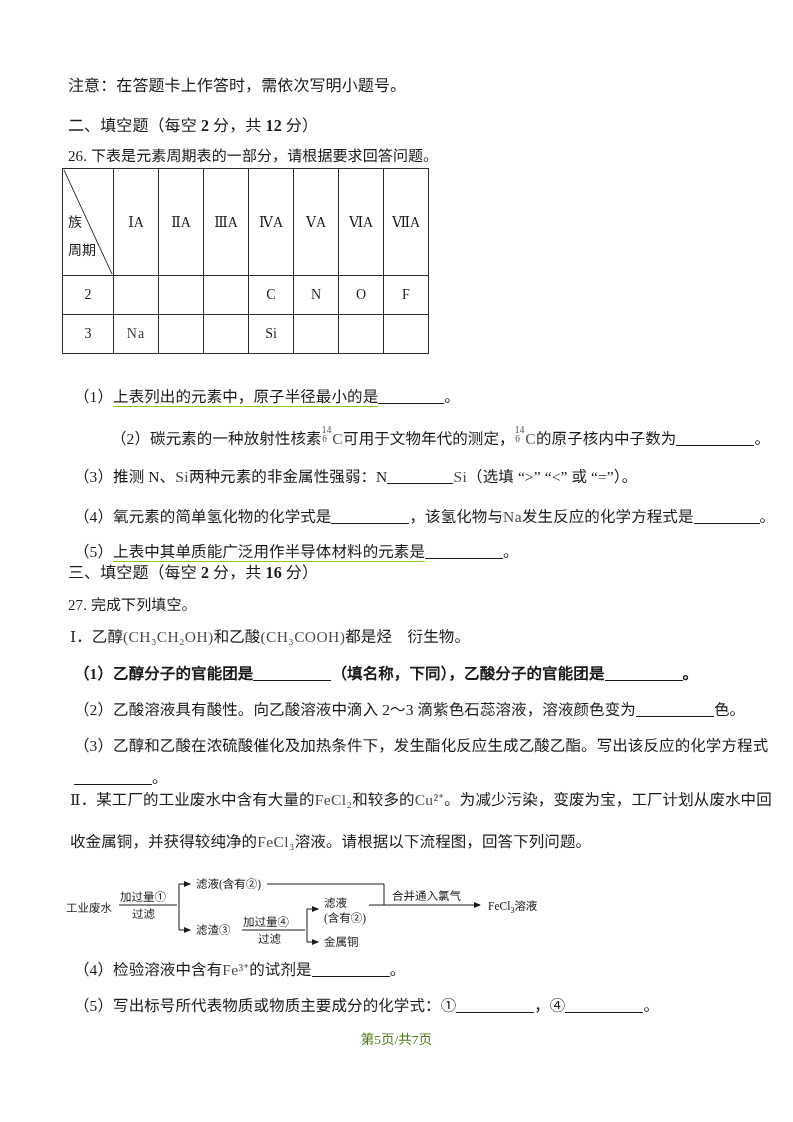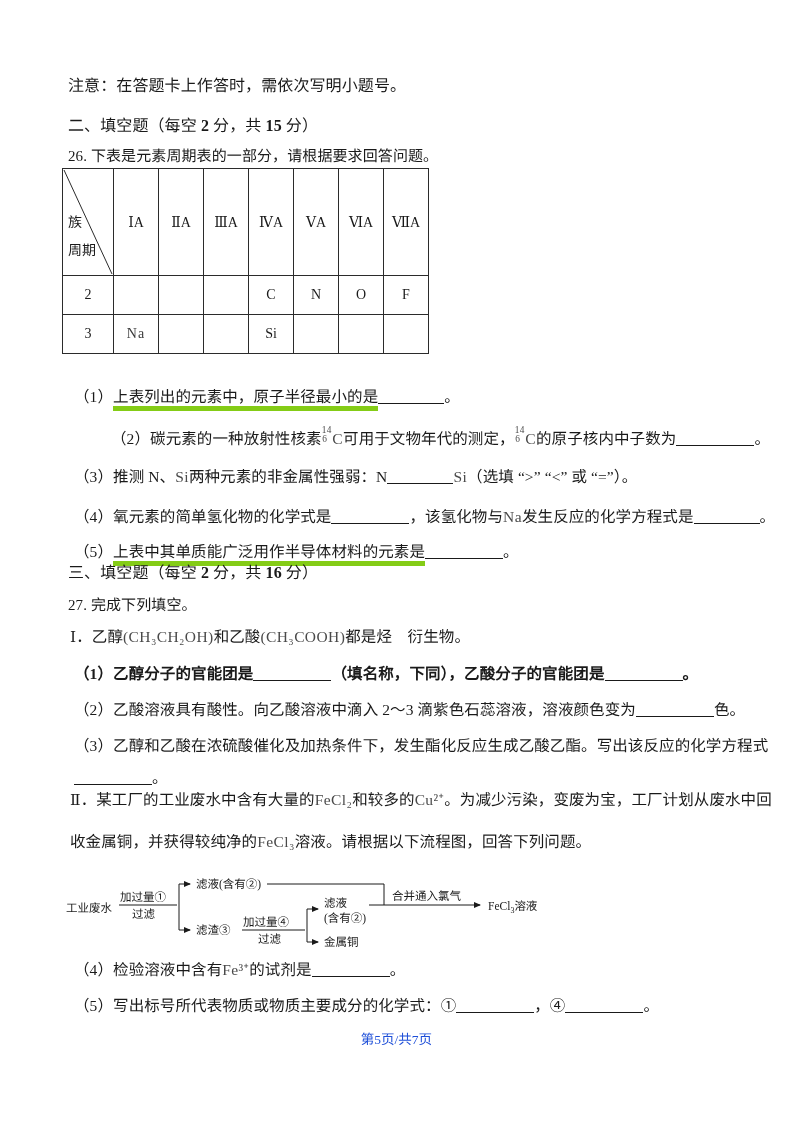--- a/index.html
+++ b/index.html
@@ -68,21 +68,21 @@
   .blank {
     display: inline-block;
     border-bottom: 1px solid #1a1a1a;
     height: 0.95em;
     vertical-align: -2px;
   }
   .b-md { width: 66px; }
   .b-lg { width: 78px; }
 
   
-  .utxt { border-bottom: 5px solid #84cc16; padding-bottom: 1px; }
+  .utxt { border-bottom: 1px solid #84cc16; padding-bottom: 1px; }
 
   
   #periodic-table {
     position: absolute;
     left: 62px;
     top: 168px;
     border-collapse: collapse;
     table-layout: fixed;
   }
   #periodic-table td {
@@ -136,34 +136,34 @@
     fill: #1a1a1a;
   }
   .fc-chem { font-size: 11.5px; fill: #1a1a1a; }
 
   
   .footer {
     position: absolute;
     width: 100%;
     text-align: center;
     font-size: 13.5px;
-    color: #1d4ed8;
+    color: #4d7c0f;
   }
   .footer-doc  { top: 1028px; }
   .footer-page { top: 1084px; font-size: 13px; }
 </style>
 </head>
 <body>
 
 <div class="page">
 
   <div class="line note">注意：在答题卡上作答时，需依次写明小题号。</div>
 
   <div class="line sec-head">
-    <span>二、填空题（每空 </span><span class="bold">2</span><span> 分，共 </span><span class="bold">15</span><span> 分）</span>
+    <span>二、填空题（每空 </span><span class="bold">2</span><span> 分，共 </span><span class="bold">12</span><span> 分）</span>
   </div>
 
   <div class="line q-head">
     <span>26.</span>
     <span>下表是元素周期表的一部分，请根据要求回答问题。</span>
   </div>
 
   <table id="periodic-table">
     <tbody>
         <tr>

